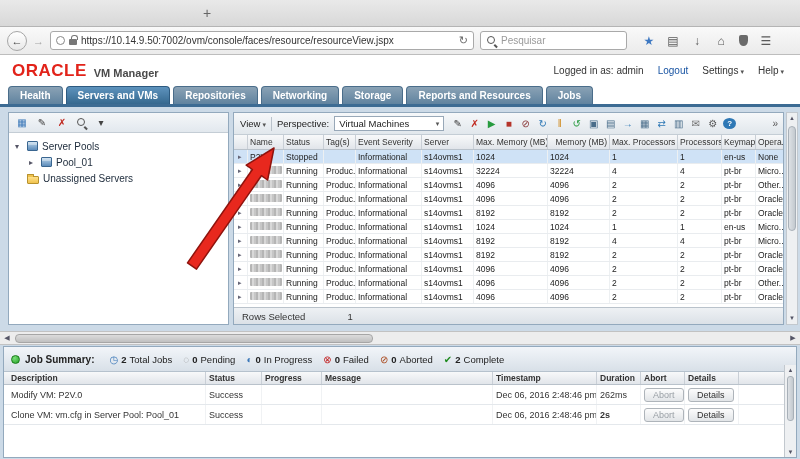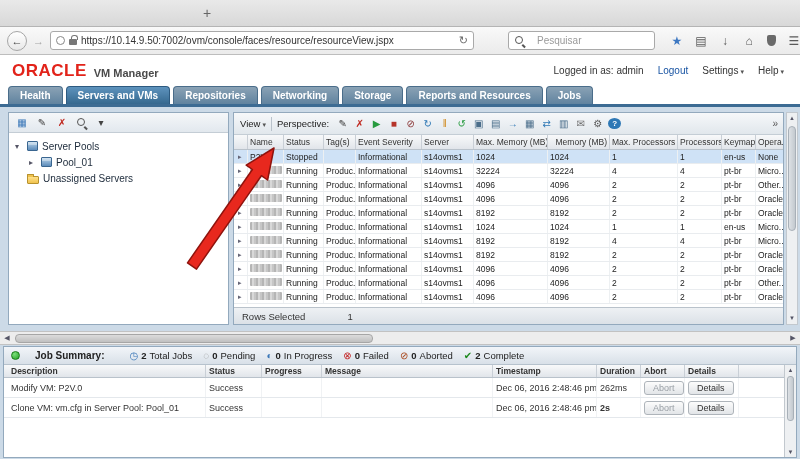--- a/index.html
+++ b/index.html
@@ -16,21 +16,21 @@
 
   #navbar{position:absolute;left:0;top:27px;width:800px;height:28px;background:linear-gradient(#f9f9f9,#ebebeb);border-bottom:1px solid #bdbdbd;display:flex;align-items:center;padding:0 7px;gap:6px;}
   .backbtn{width:20px;height:20px;border-radius:50%;border:1px solid #a6a6a6;background:linear-gradient(#fff,#e8e8e8);display:flex;align-items:center;justify-content:center;font-size:11px;color:#444;flex:0 0 auto;}
   .fwdbtn{color:#a5a5a5;font-size:11px;flex:0 0 auto;}
   .urlbox{width:424px;height:19px;background:#fff;border:1px solid #a9a9a9;border-radius:3px;display:flex;align-items:center;padding:0 5px;gap:4px;font-size:10px;color:#333;flex:0 0 auto;}
   .url-text{flex:1;white-space:nowrap;overflow:hidden;color:#333;}
   .reload{color:#666;font-size:11px;}
   .globe-icon{width:9px;height:9px;border:1px solid #888;border-radius:50%;flex:0 0 auto;}
   .lock-icon{position:relative;width:8px;height:6px;background:#777;border-radius:1px;flex:0 0 auto;margin-top:3px;}
   .lock-icon::before{content:"";position:absolute;left:1.5px;top:-4px;width:5px;height:4px;border:1.5px solid #777;border-bottom:none;border-radius:3px 3px 0 0;}
-  .searchbox{width:147px;height:19px;background:#fff;border:1px solid #a9a9a9;border-radius:3px;display:flex;align-items:center;padding:0 5px;gap:12px;font-size:10px;flex:0 0 auto;margin-left:28px;}
+  .searchbox{width:147px;height:19px;background:#fff;border:1px solid #a9a9a9;border-radius:3px;display:flex;align-items:center;padding:0 5px;gap:4px;font-size:10px;flex:0 0 auto;}
   .placeholder{color:#9a9a9a;}
   .mag-icon{position:relative;width:11px;height:11px;display:inline-block;flex:0 0 auto;}
   .mag-icon::before{content:"";position:absolute;left:1px;top:1px;width:6px;height:6px;border:1.5px solid #555;border-radius:50%;}
   .mag-icon::after{content:"";position:absolute;left:8.5px;top:8.5px;width:4px;height:1.5px;background:#555;transform:rotate(45deg);transform-origin:0 0;}
   #navicons{display:flex;gap:12px;margin-left:10px;align-items:center;font-size:12px;}
   .shield-icon{width:9px;height:11px;display:inline-block;background:#6a6a6a;border-radius:2px 2px 50% 50%;}
   .gicon{display:inline-block;min-width:12px;text-align:center;font-size:10px;line-height:12px;}
   #navicons .gicon{font-size:12px;line-height:14px;}
 
   
@@ -86,21 +86,21 @@
   .vscrollbar .arr.bottom{position:absolute;bottom:0;left:0;right:0;}
   .vscrollbar .thumb{position:absolute;left:1px;top:13px;width:8px;height:105px;background:linear-gradient(90deg,#dde1e5,#c3c9cf);border:1px solid #a8b0b8;border-radius:4px;}
 
   #hscroll{position:absolute;left:0;top:331px;width:800px;height:14px;background:#ededed;border-top:1px solid #c2c2c2;border-bottom:1px solid #c2c2c2;}
   #hscroll .arr{position:absolute;top:0;width:14px;height:12px;text-align:center;font-size:7px;color:#556;line-height:12px;}
   #hscroll .arr.right{right:0;}
   #hscroll .thumb{position:absolute;left:15px;top:1.5px;width:358px;height:9px;background:linear-gradient(#dcdcdc,#c0c0c0);border:1px solid #a6a6a6;border-radius:4px;}
 
   
   #jobpanel{position:absolute;left:3px;top:346px;width:794px;height:112px;background:#fff;border:1px solid #93a9bd;}
-  #jheader{height:18px;background:linear-gradient(#f2f5f9,#d8e0e8);border-bottom:1px solid #b6c2cd;display:flex;align-items:center;padding:5px 7px;gap:15px;font-size:9.5px;color:#222;}
+  #jheader{height:18px;background:linear-gradient(#f2f5f9,#d8e0e8);border-bottom:1px solid #b6c2cd;display:flex;align-items:center;padding:12px 7px;gap:5px;font-size:9.5px;color:#222;}
   .jdot{width:9px;height:9px;border-radius:50%;background:radial-gradient(circle at 35% 30%,#7ce07c,#22a022);border:1px solid #187c18;flex:0 0 auto;}
   .jtitle{font-weight:bold;font-size:10px;margin-right:10px;}
   .jstat{display:flex;align-items:center;gap:3px;margin-right:11px;}
   .jstat .ico{font-size:10px;}
   .jstat .cnt{font-weight:bold;}
   #jhead{display:flex;height:13px;background:linear-gradient(#f8f9fa,#e1e5ea);border-bottom:1px solid #b9c2cb;overflow:hidden;padding-left:4px;}
   #jhead .hc{font-size:8.5px;font-weight:bold;color:#333;padding:1px 3px 0;border-right:1px solid #c9cfd6;white-space:nowrap;overflow:hidden;flex:0 0 auto;}
   .jrow{display:flex;height:20px;border-bottom:1px solid #e4e8ec;align-items:center;padding-left:4px;}
   .jrow .jc{font-size:9px;color:#333;padding:0 3px;white-space:nowrap;overflow:hidden;flex:0 0 auto;border-right:1px solid #f0f2f4;height:100%;display:flex;align-items:center;}
   .btn{font-size:9px;font-family:"Liberation Sans",sans-serif;border:1px solid #aeb4ba;border-radius:3px;background:linear-gradient(#fcfcfc,#e2e5e8);padding:1px 8px;color:#333;}
@@ -195,20 +195,24 @@
             <span class="tlabel">Unassigned Servers</span>
           </div>
         </div>
     </div>
 
     <div id="rightpanel">
       <div id="vtoolbar">
         <span><span>View</span><span class="drop">▾</span></span>
         <span class="sep"></span>
         <span>Perspective:</span>
+        <span class="selectbox">
+          <span>Virtual Machines</span>
+          <span class="drop">▾</span>
+        </span>
         <span id="vicons">
             <span class="gicon" style="color: rgb(63, 63, 63);">✎</span>
             <span class="gicon" style="color: rgb(192, 40, 31);">✗</span>
             <span class="gicon" style="color: rgb(39, 155, 63);">▶</span>
             <span class="gicon" style="color: rgb(181, 52, 42);">■</span>
             <span class="gicon" style="color: rgb(140, 59, 59);">⊘</span>
             <span class="gicon" style="color: rgb(46, 120, 181);">↻</span>
             <span class="gicon" style="color: rgb(208, 138, 30);">‖</span>
             <span class="gicon" style="color: rgb(39, 155, 63);">↺</span>
             <span class="gicon" style="color: rgb(74, 109, 138);">▣</span>

